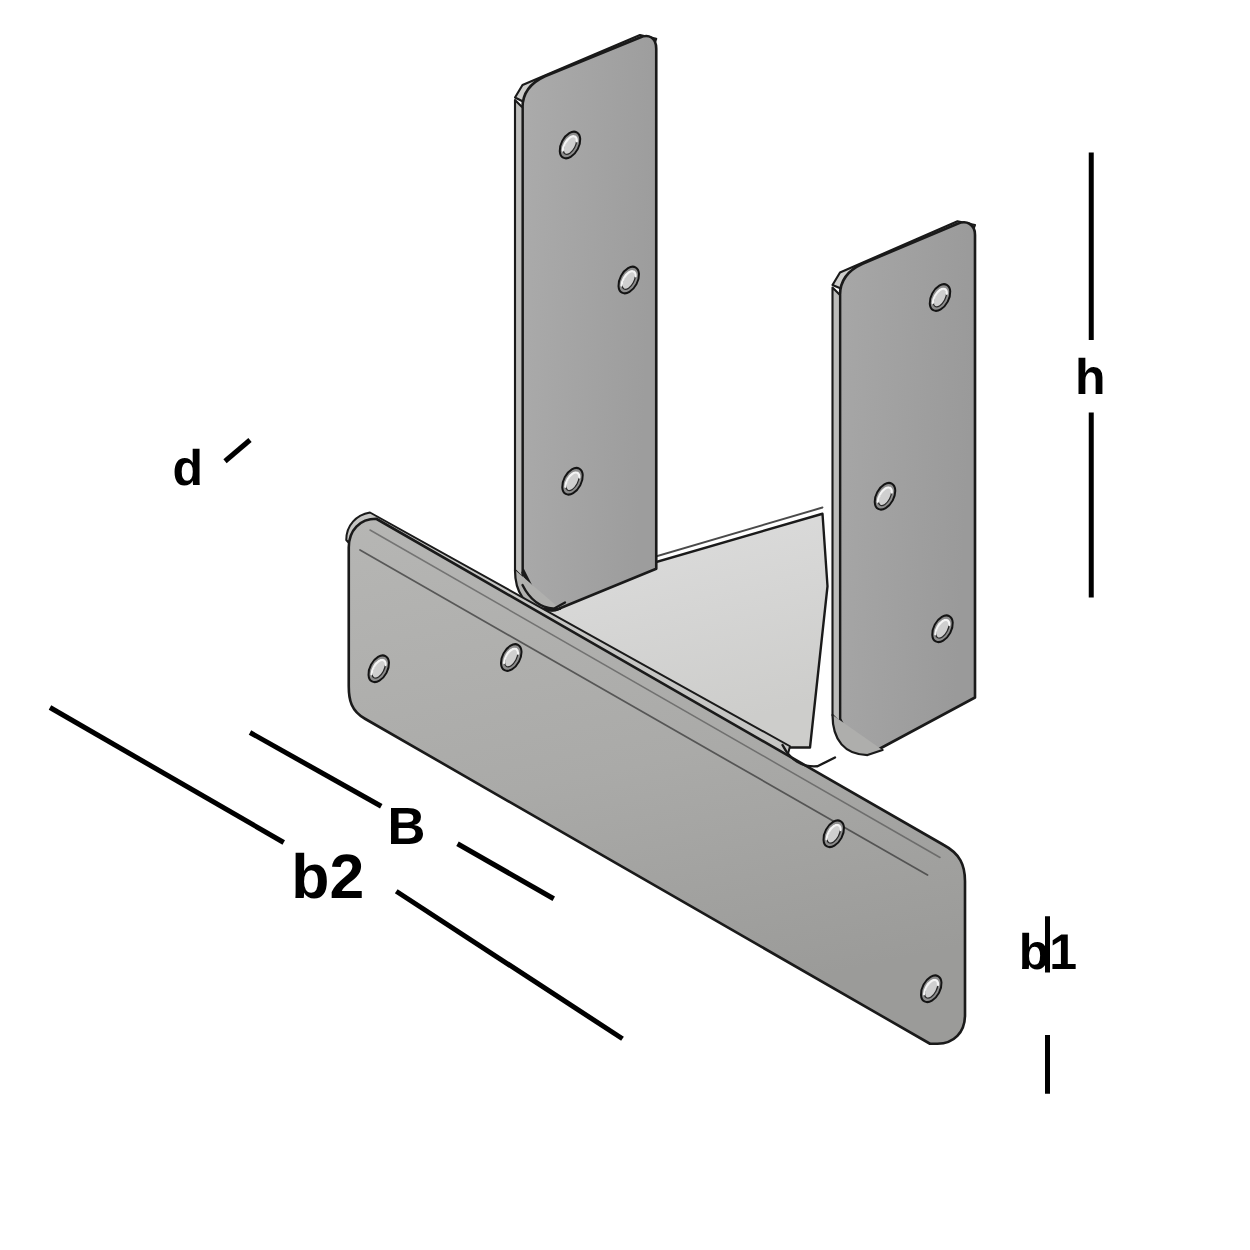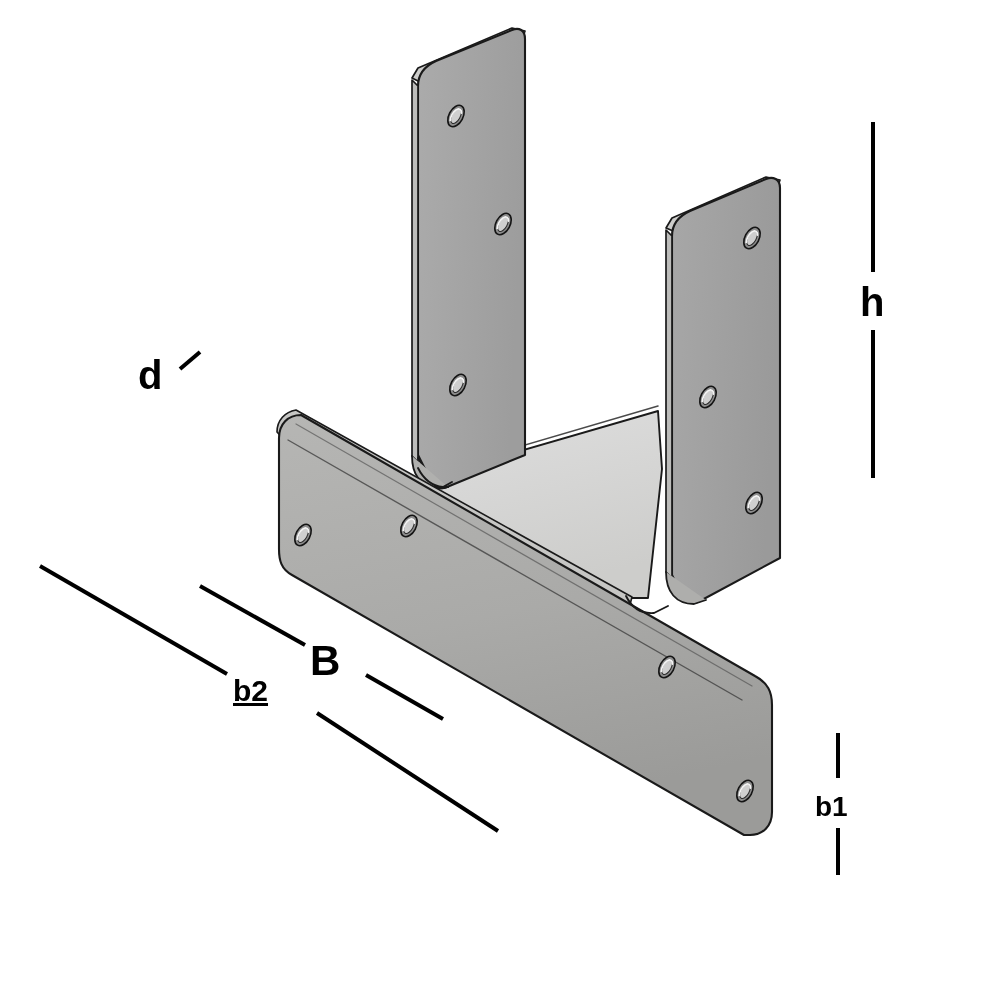--- a/index.html
+++ b/index.html
@@ -7,22 +7,22 @@
   body{width:1000px;height:1000px;overflow:hidden;
        font-family:"Liberation Sans","DejaVu Sans",sans-serif;}
   #stage{position:relative;width:1000px;height:1000px;background:#fff;}
   #drawing{position:absolute;left:0;top:0;width:1000px;height:1000px;}
   .dim-label{position:absolute;font-weight:bold;color:#000;
              font-family:"Liberation Sans","DejaVu Sans",sans-serif;
              line-height:1;white-space:nowrap;user-select:none;}
   #label-d{left:138px;top:355px;font-size:40px;}
   #label-h{left:860px;top:282px;font-size:40px;}
   #label-B{left:310px;top:640px;font-size:42px;}
-  #label-b2{left:233px;top:676px;font-size:30px;text-decoration:underline;}
-  #label-b1{left:815px;top:793px;font-size:28px;}
+  #label-b2{left:233px;top:676px;font-size:50px;}
+  #label-b1{left:815px;top:742px;font-size:40px;}
 </style>
 </head>
 <body>
 
 <div id="stage">
 
   <svg id="drawing" viewBox="0 0 1000 1000" xmlns="http://www.w3.org/2000/svg">
 
     <defs>
       <linearGradient id="gradFlange" x1="0" y1="0" x2="0.25" y2="1">

